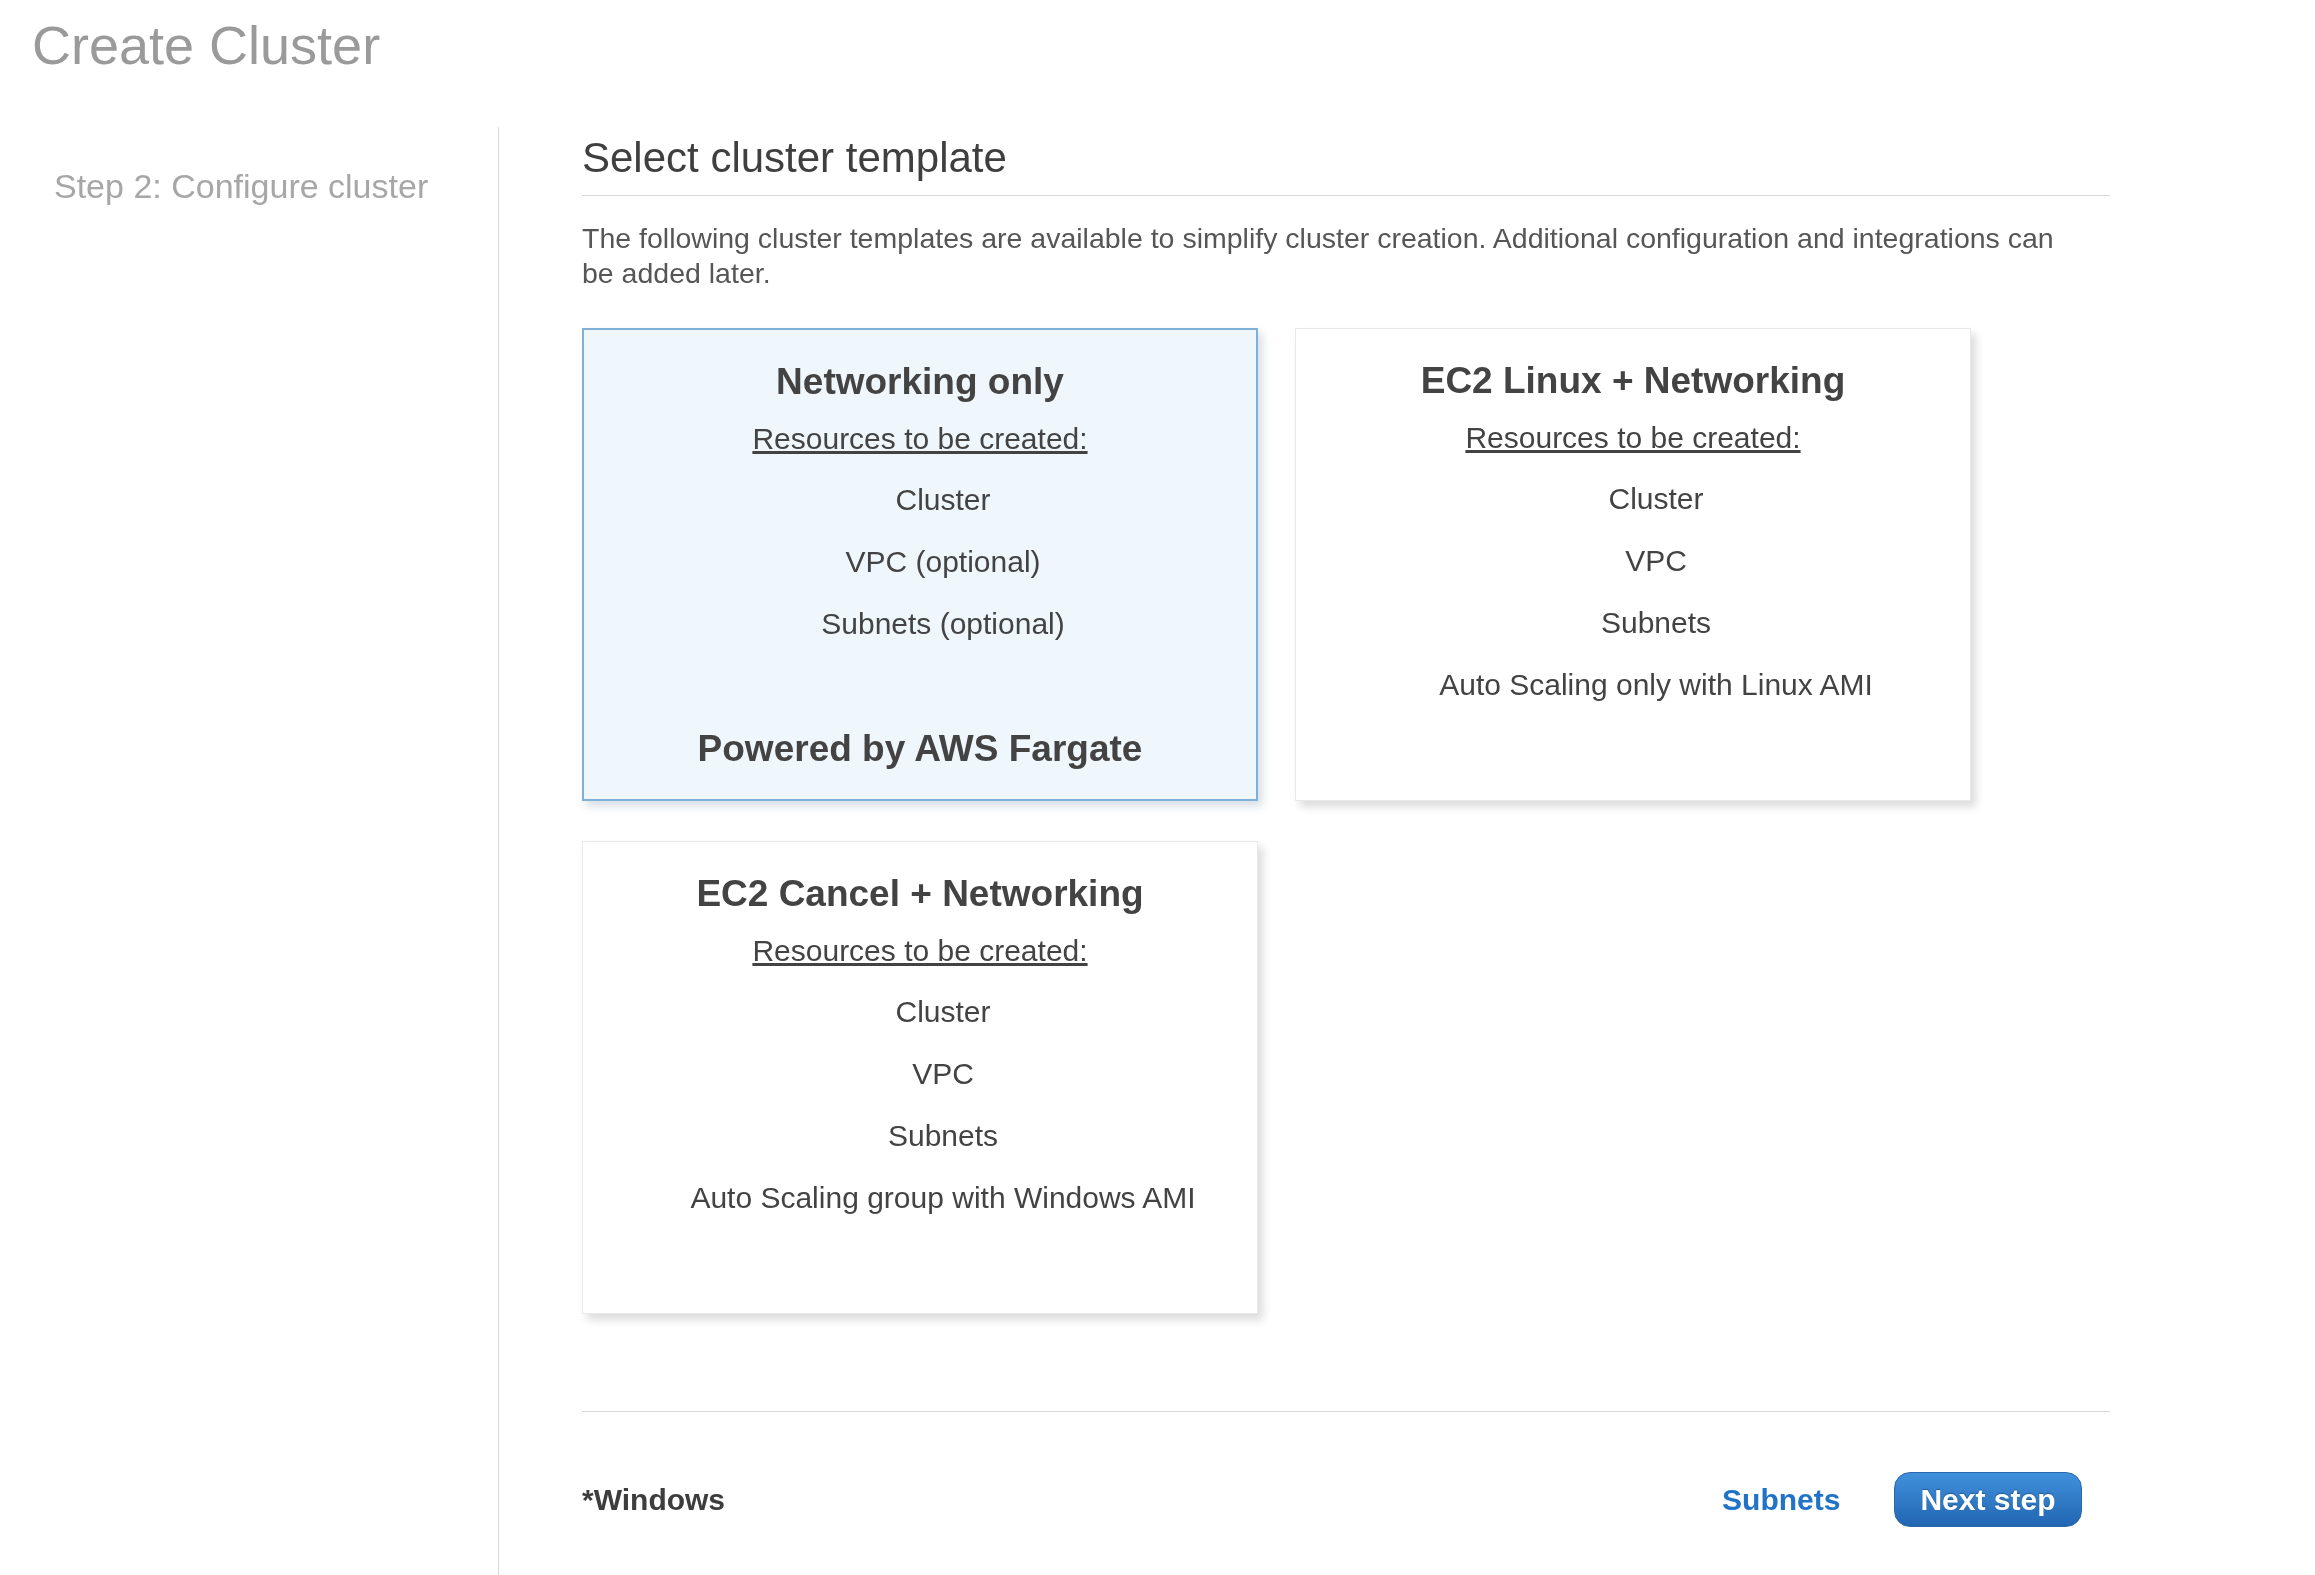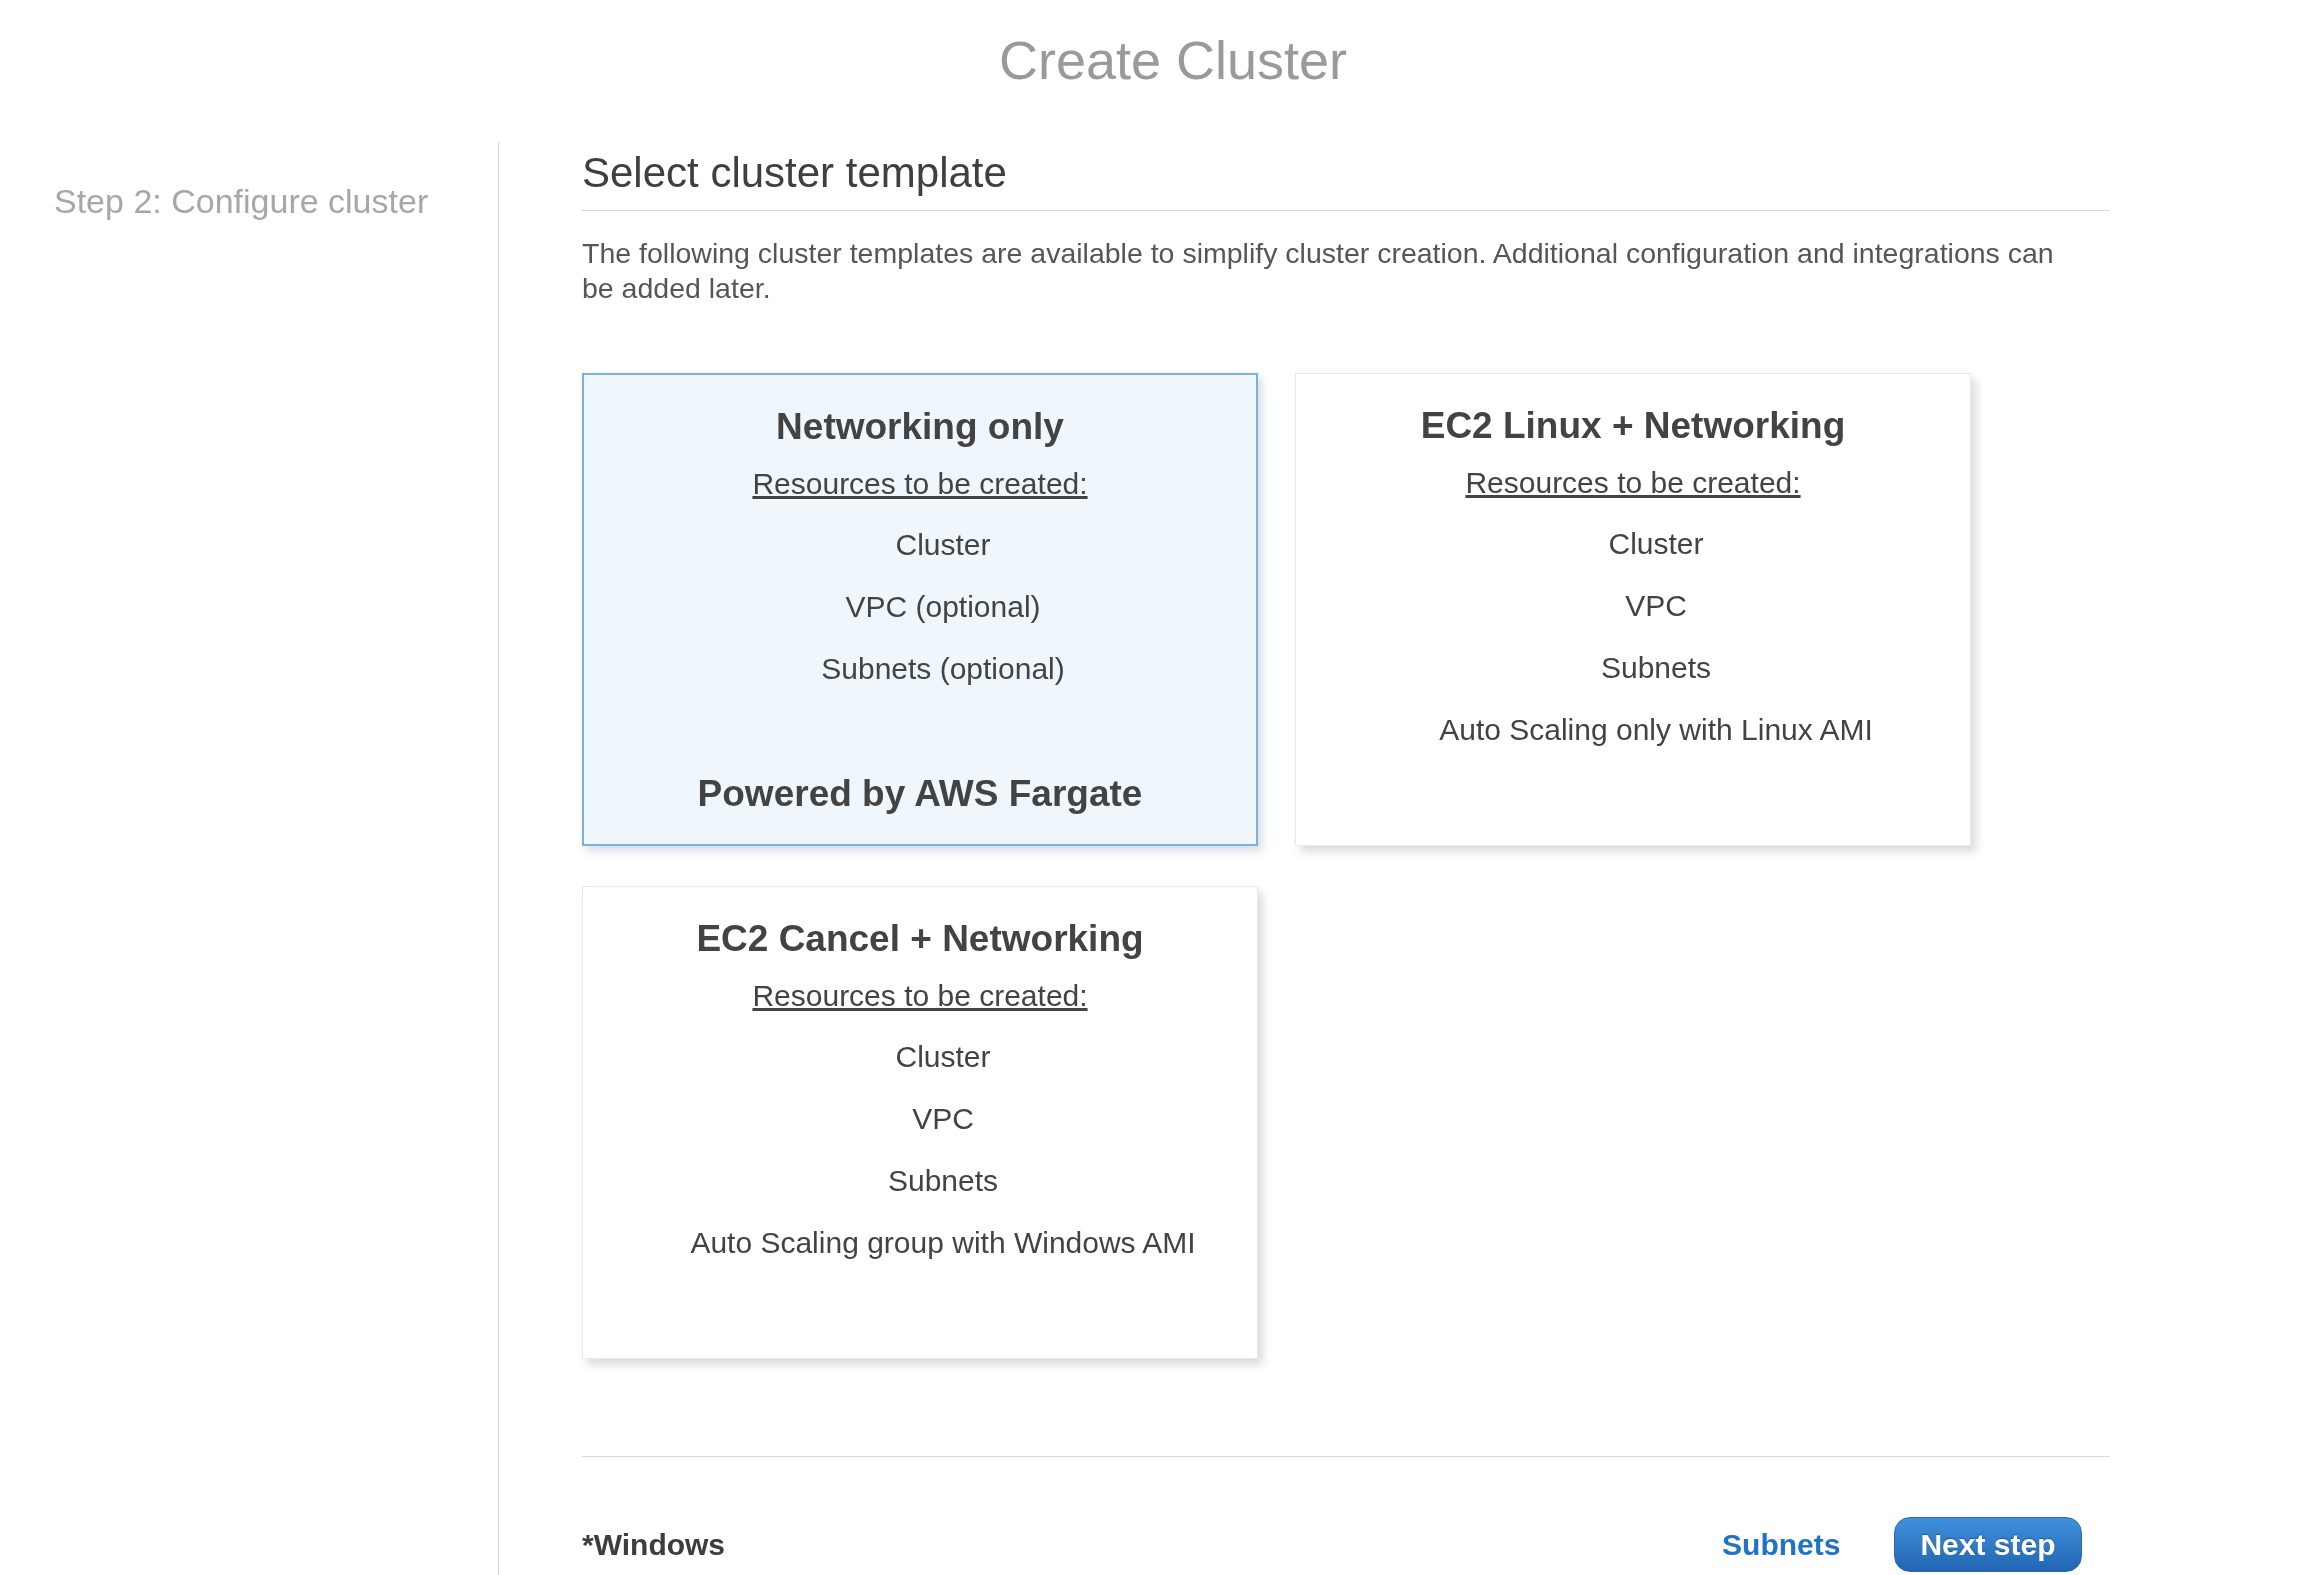--- a/index.html
+++ b/index.html
@@ -10,27 +10,26 @@
   body {
     width: 2315px;
     height: 1575px;
     overflow: hidden;
     font-family: "Liberation Sans", sans-serif;
     color: #434343;
   }
 
   
   .page-title {
-    margin: 16px;
+    margin: 1px;
     padding: 13.3px 0 0 31px;
     font-size: 54px;
     line-height: 63px;
     font-weight: 400;
     color: #9a9a9a;
-    text-align: center;
   }
 
   
   .layout {
     display: flex;
     align-items: stretch;
     margin-top: 50px;
     min-height: 1449px;
   }
   .sidebar {
@@ -81,21 +80,21 @@
   .section-desc {
     margin: 25px 0 0;
     width: 1488px;
     font-size: 28.5px;
     line-height: 35px;
     color: #565656;
   }
 
   
   .cards {
-    margin-top: 67px;
+    margin-top: 37px;
     display: flex;
     flex-wrap: wrap;
     width: 1398px;
     gap: 40px 37px;
   }
   .card {
     box-sizing: border-box;
     width: 676px;
     height: 473px;
     background: #ffffff;

